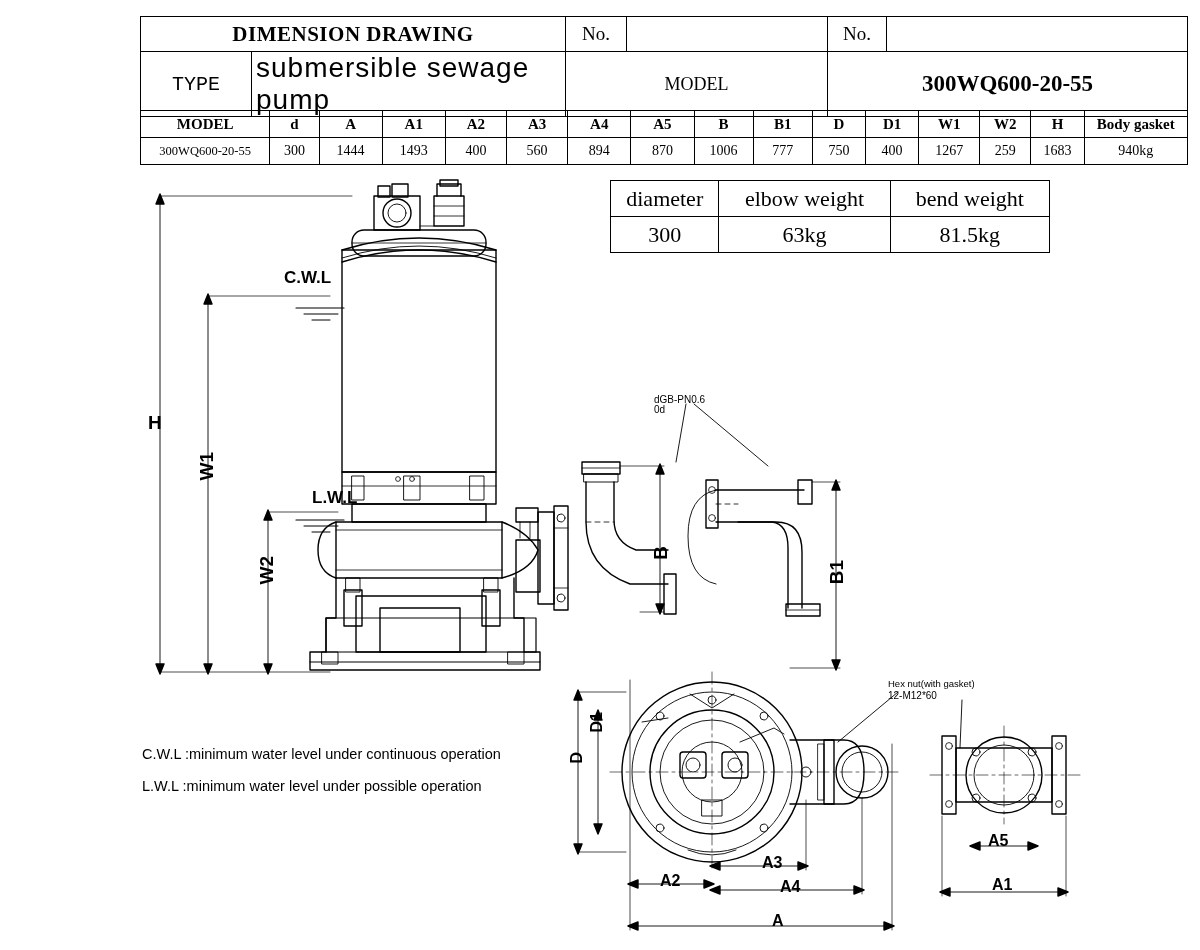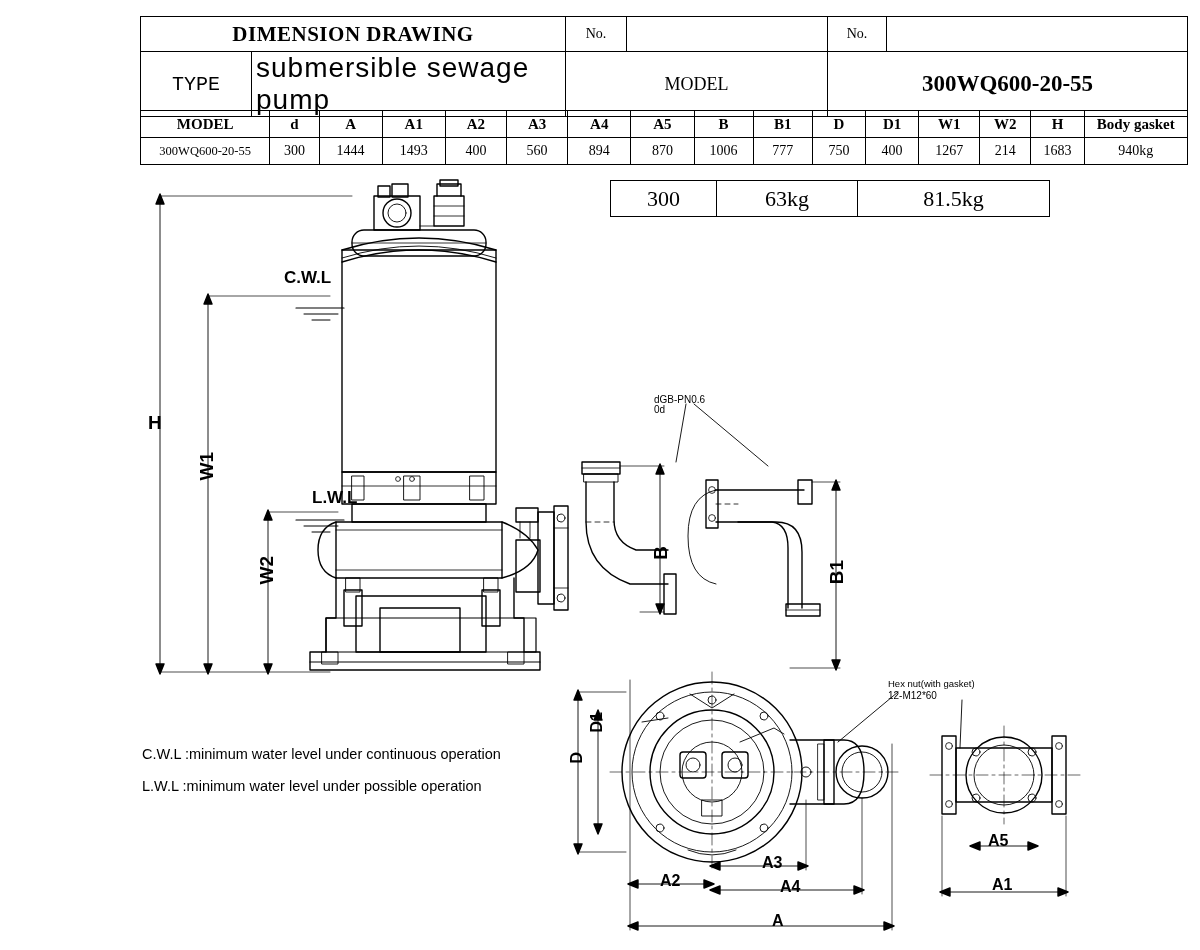--- a/index.html
+++ b/index.html
@@ -7,21 +7,21 @@
        font-family:"Liberation Sans", sans-serif;color:#000;}
   .sheet{position:absolute;left:0;top:0;width:1200px;height:950px;}
 
   
   table.tb{border-collapse:collapse;position:absolute;}
   table.tb td{border:1.5px solid #000;text-align:center;vertical-align:middle;padding:0;}
 
   #title-table{left:140px;top:16px;width:1048px;}
   #title-table td{height:34px;}
   .t-dim{font-size:21px;font-family:"Liberation Serif",serif;font-weight:700;letter-spacing:.5px;margin-top:20px;}
-  .t-no{font-size:14px;font-family:"Liberation Serif",serif;}
+  .t-no{font-size:19px;font-family:"Liberation Serif",serif;}
   .t-type{font-size:20px;font-family:"Liberation Mono",monospace;margin-left:48px;}
   .t-typeval{font-size:28px;font-family:Liberation Sans, sans-serif;letter-spacing:1px;}
   .t-model{font-size:18px;font-family:"Liberation Serif",serif;}
   .t-modelval{font-size:23px;font-weight:700;font-family:"Liberation Serif",serif;}
 
   #dim-table{left:140px;top:110px;width:1048px;}
   #dim-table td{height:26px;font-size:14px;font-family:"Liberation Serif",serif;}
   #dim-table tr.hdr td{font-weight:700;font-size:15px;}
   #dim-table td.first{font-size:12.5px;}
 
@@ -90,29 +90,34 @@
       <td>1493</td>
       <td>400</td>
       <td>560</td>
       <td>894</td>
       <td>870</td>
       <td>1006</td>
       <td>777</td>
       <td>750</td>
       <td>400</td>
       <td>1267</td>
-      <td>214</td>
+      <td>259</td>
       <td>1683</td>
       <td>940kg</td>
     </tr>
   </tbody>
     </table>
 
   <table class="tb" id="weight-table">
     <tbody>
+        <tr>
+      <td style="width:108px;">diameter</td>
+      <td style="width:172px;">elbow weight</td>
+      <td style="width:160px;">bend weight</td>
+    </tr>
     <tr>
       <td>300</td>
       <td>63kg</td>
       <td>81.5kg</td>
     </tr>
   </tbody>
     </table>
 
   <svg class="draw" viewBox="0 0 1200 950">
     <g fill="none" stroke="#000" stroke-width="1.4" stroke-linecap="round" stroke-linejoin="round">

